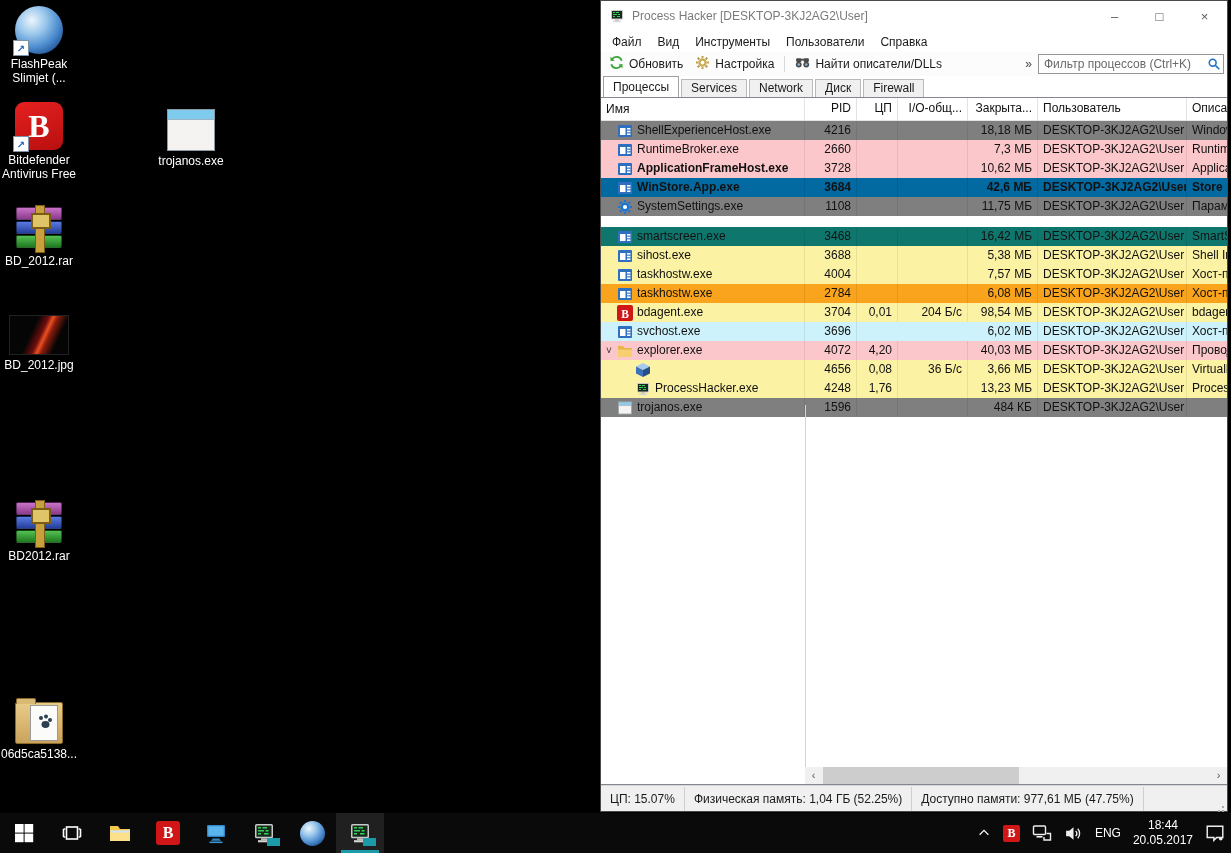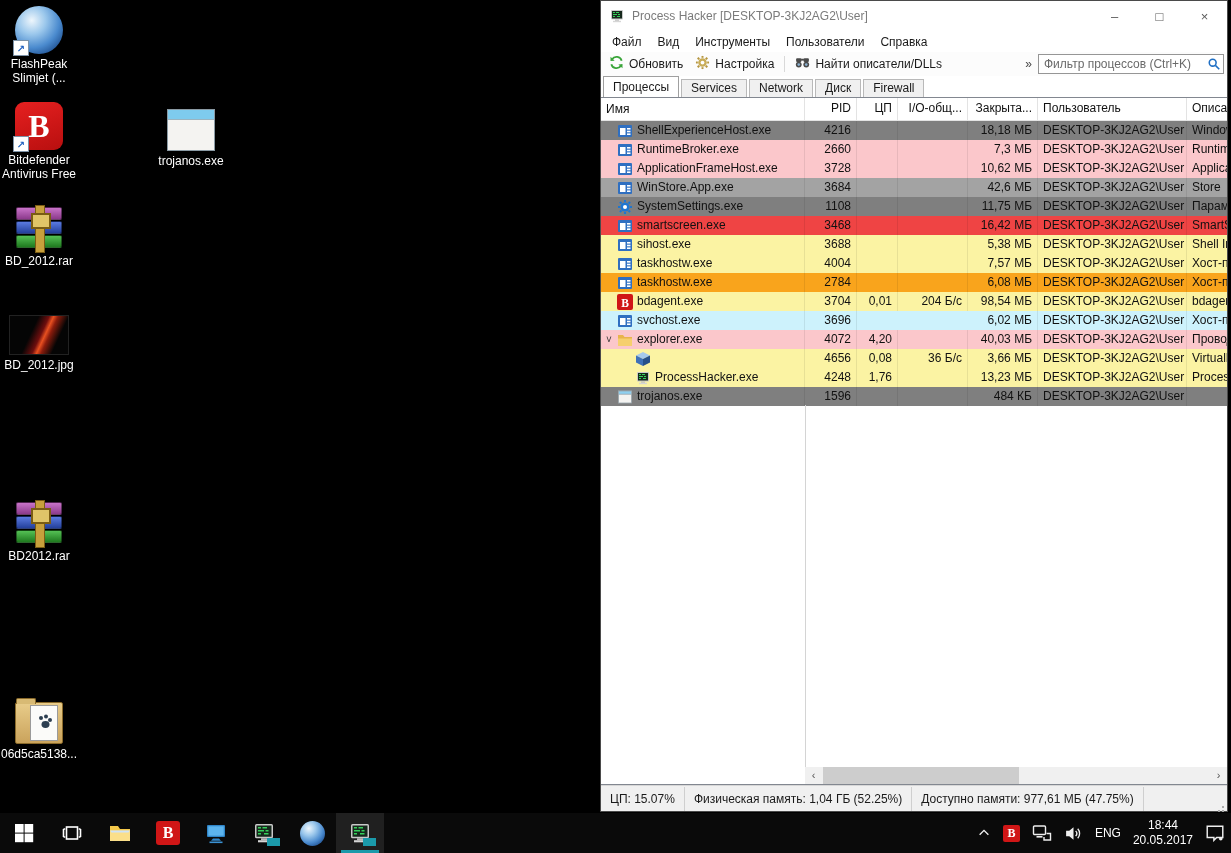--- a/index.html
+++ b/index.html
@@ -309,30 +309,30 @@
             <span class="chev"></span>
             <span class="rowicon">
               <svg viewBox="0 0 16 16">
                 <rect x="1" y="2" width="14" height="12" rx="1" fill="#2f6fc1"></rect>
                 <rect x="3" y="5" width="5.5" height="7" fill="#fff"></rect>
                 <rect x="10" y="5" width="3.5" height="1.6" fill="#fff"></rect>
                 <rect x="10" y="7.7" width="3.5" height="1.6" fill="#fff"></rect>
                 <rect x="10" y="10.4" width="3.5" height="1.6" fill="#fff"></rect>
               </svg>
             </span>
-            <span style="overflow: hidden; white-space: nowrap;">ApplicationFrameHost.exe</span>
+            <span style="overflow: hidden; white-space: nowrap; font-weight: bold;">ApplicationFrameHost.exe</span>
           </div>
           <div class="cell c-pid al-r">3728</div>
           <div class="cell c-cpu al-r"></div>
           <div class="cell c-io al-r"></div>
           <div class="cell c-priv al-r">10,62 МБ</div>
           <div class="cell c-user">DESKTOP-3KJ2AG2\User</div>
           <div class="cell c-desc">Applicatio</div>
         </div>
-        <div class="row" style="background: #a3a3a3;">
+        <div class="row" style="background: #0369a1; font-weight: bold;">
           <div class="cell c-name">
             <span class="chev"></span>
             <span class="rowicon">
               <svg viewBox="0 0 16 16">
                 <rect x="1" y="2" width="14" height="12" rx="1" fill="#2f6fc1"></rect>
                 <rect x="3" y="5" width="5.5" height="7" fill="#fff"></rect>
                 <rect x="10" y="5" width="3.5" height="1.6" fill="#fff"></rect>
                 <rect x="10" y="7.7" width="3.5" height="1.6" fill="#fff"></rect>
                 <rect x="10" y="10.4" width="3.5" height="1.6" fill="#fff"></rect>
               </svg>
@@ -367,21 +367,21 @@
             </span>
             <span style="overflow: hidden; white-space: nowrap;">SystemSettings.exe</span>
           </div>
           <div class="cell c-pid al-r">1108</div>
           <div class="cell c-cpu al-r"></div>
           <div class="cell c-io al-r"></div>
           <div class="cell c-priv al-r">11,75 МБ</div>
           <div class="cell c-user">DESKTOP-3KJ2AG2\User</div>
           <div class="cell c-desc">Параметры</div>
         </div>
-        <div class="row" style="background: #ef4444;">
+        <div class="row" style="background: #0f766e; margin-top: 11px;">
           <div class="cell c-name">
             <span class="chev"></span>
             <span class="rowicon">
               <svg viewBox="0 0 16 16">
                 <rect x="1" y="2" width="14" height="12" rx="1" fill="#2f6fc1"></rect>
                 <rect x="3" y="5" width="5.5" height="7" fill="#fff"></rect>
                 <rect x="10" y="5" width="3.5" height="1.6" fill="#fff"></rect>
                 <rect x="10" y="7.7" width="3.5" height="1.6" fill="#fff"></rect>
                 <rect x="10" y="10.4" width="3.5" height="1.6" fill="#fff"></rect>
               </svg>

